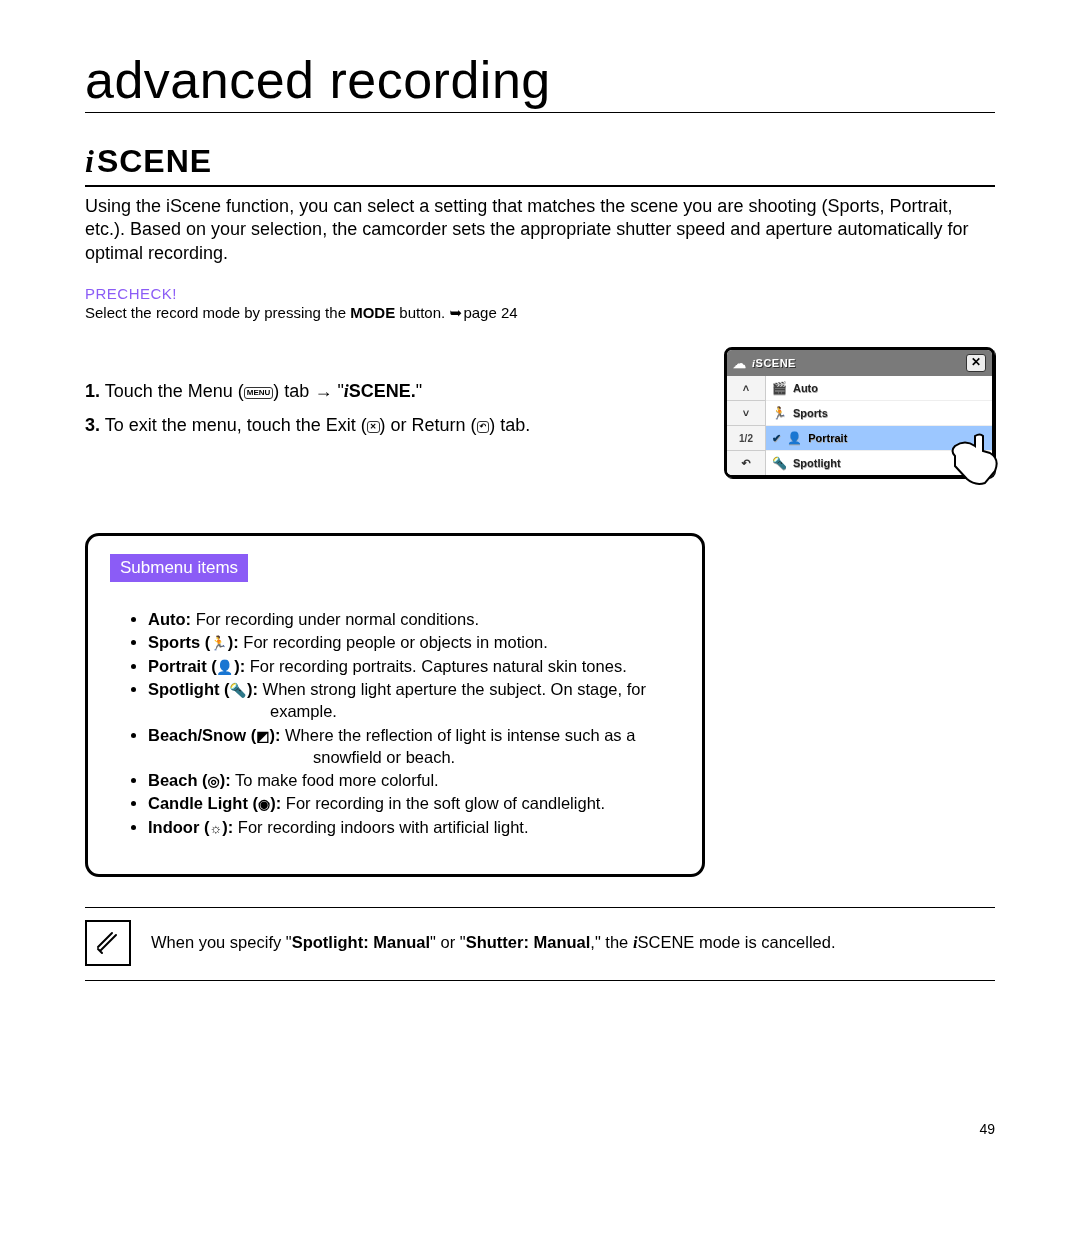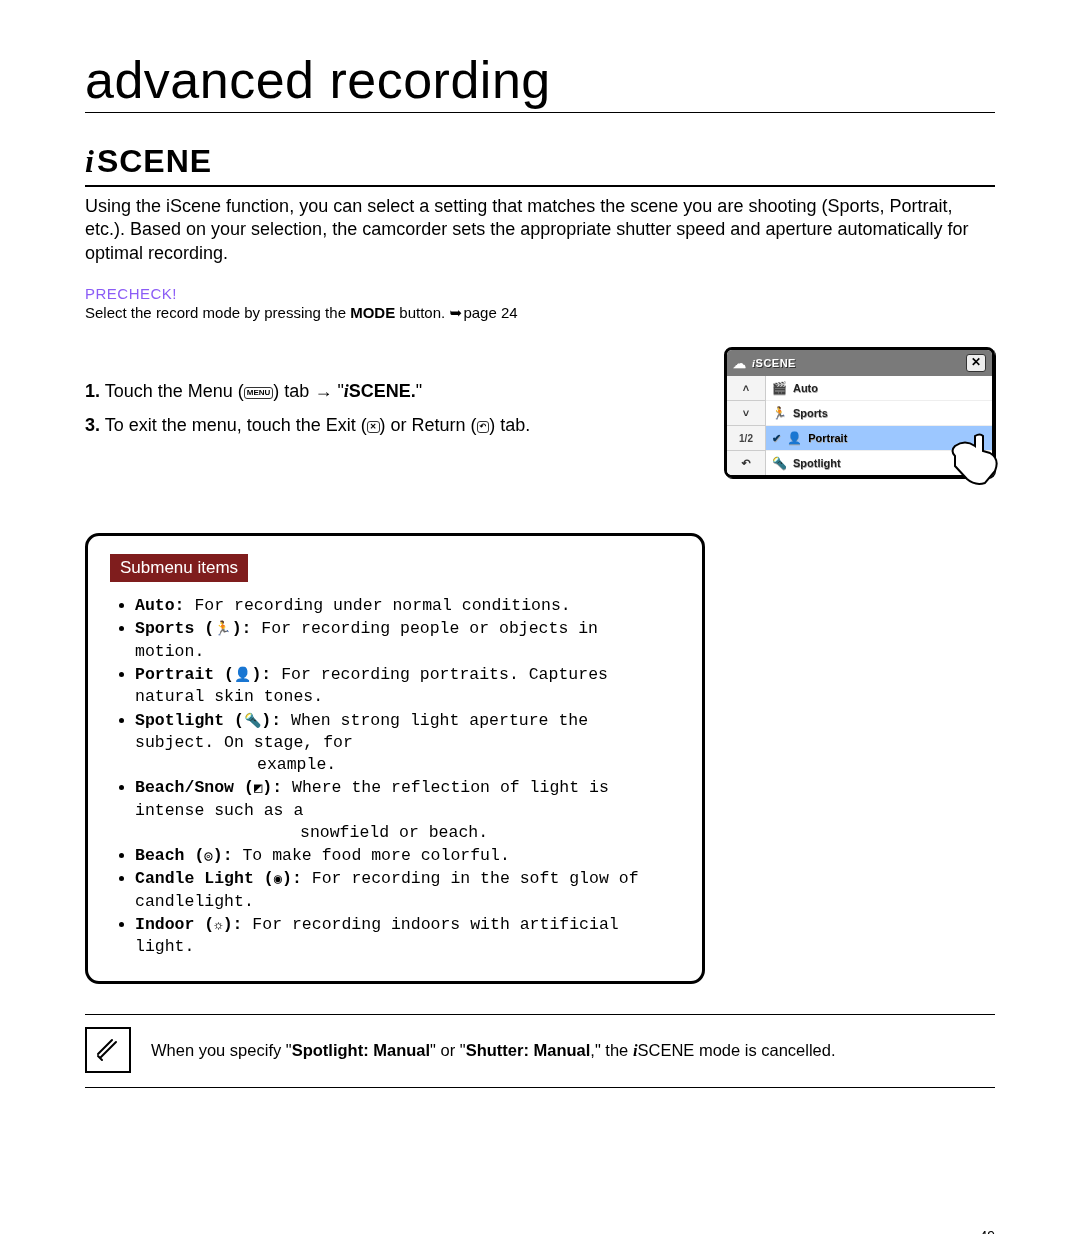--- a/index.html
+++ b/index.html
@@ -185,33 +185,32 @@
   .submenu-box {
     border: 3px solid #000;
     border-radius: 14px;
     padding: 18px 22px 20px 22px;
     margin-top: 55px;
     width: 620px;
     box-sizing: border-box;
   }
   .submenu-tab {
     display: inline-block;
-    background: #7f1d1d;
+    background: #8b5cf6;
     color: #fff;
     padding: 4px 10px;
     font-size: 17px;
     margin-bottom: 10px;
   }
   .submenu-list {
     list-style: disc;
     padding-left: 22px;
-    margin: 3px;
+    margin: 16px;
     font-size: 16.5px;
     line-height: 1.35;
-    font-family: Liberation Mono, monospace;
   }
   .submenu-list li { margin-bottom: 1px; }
   .submenu-list b { font-weight: bold; }
   .submenu-icon {
     display: inline-block;
     font-size: 14px;
     vertical-align: 0px;
   }
   .note-wrap {
     border-top: 1px solid #000;

